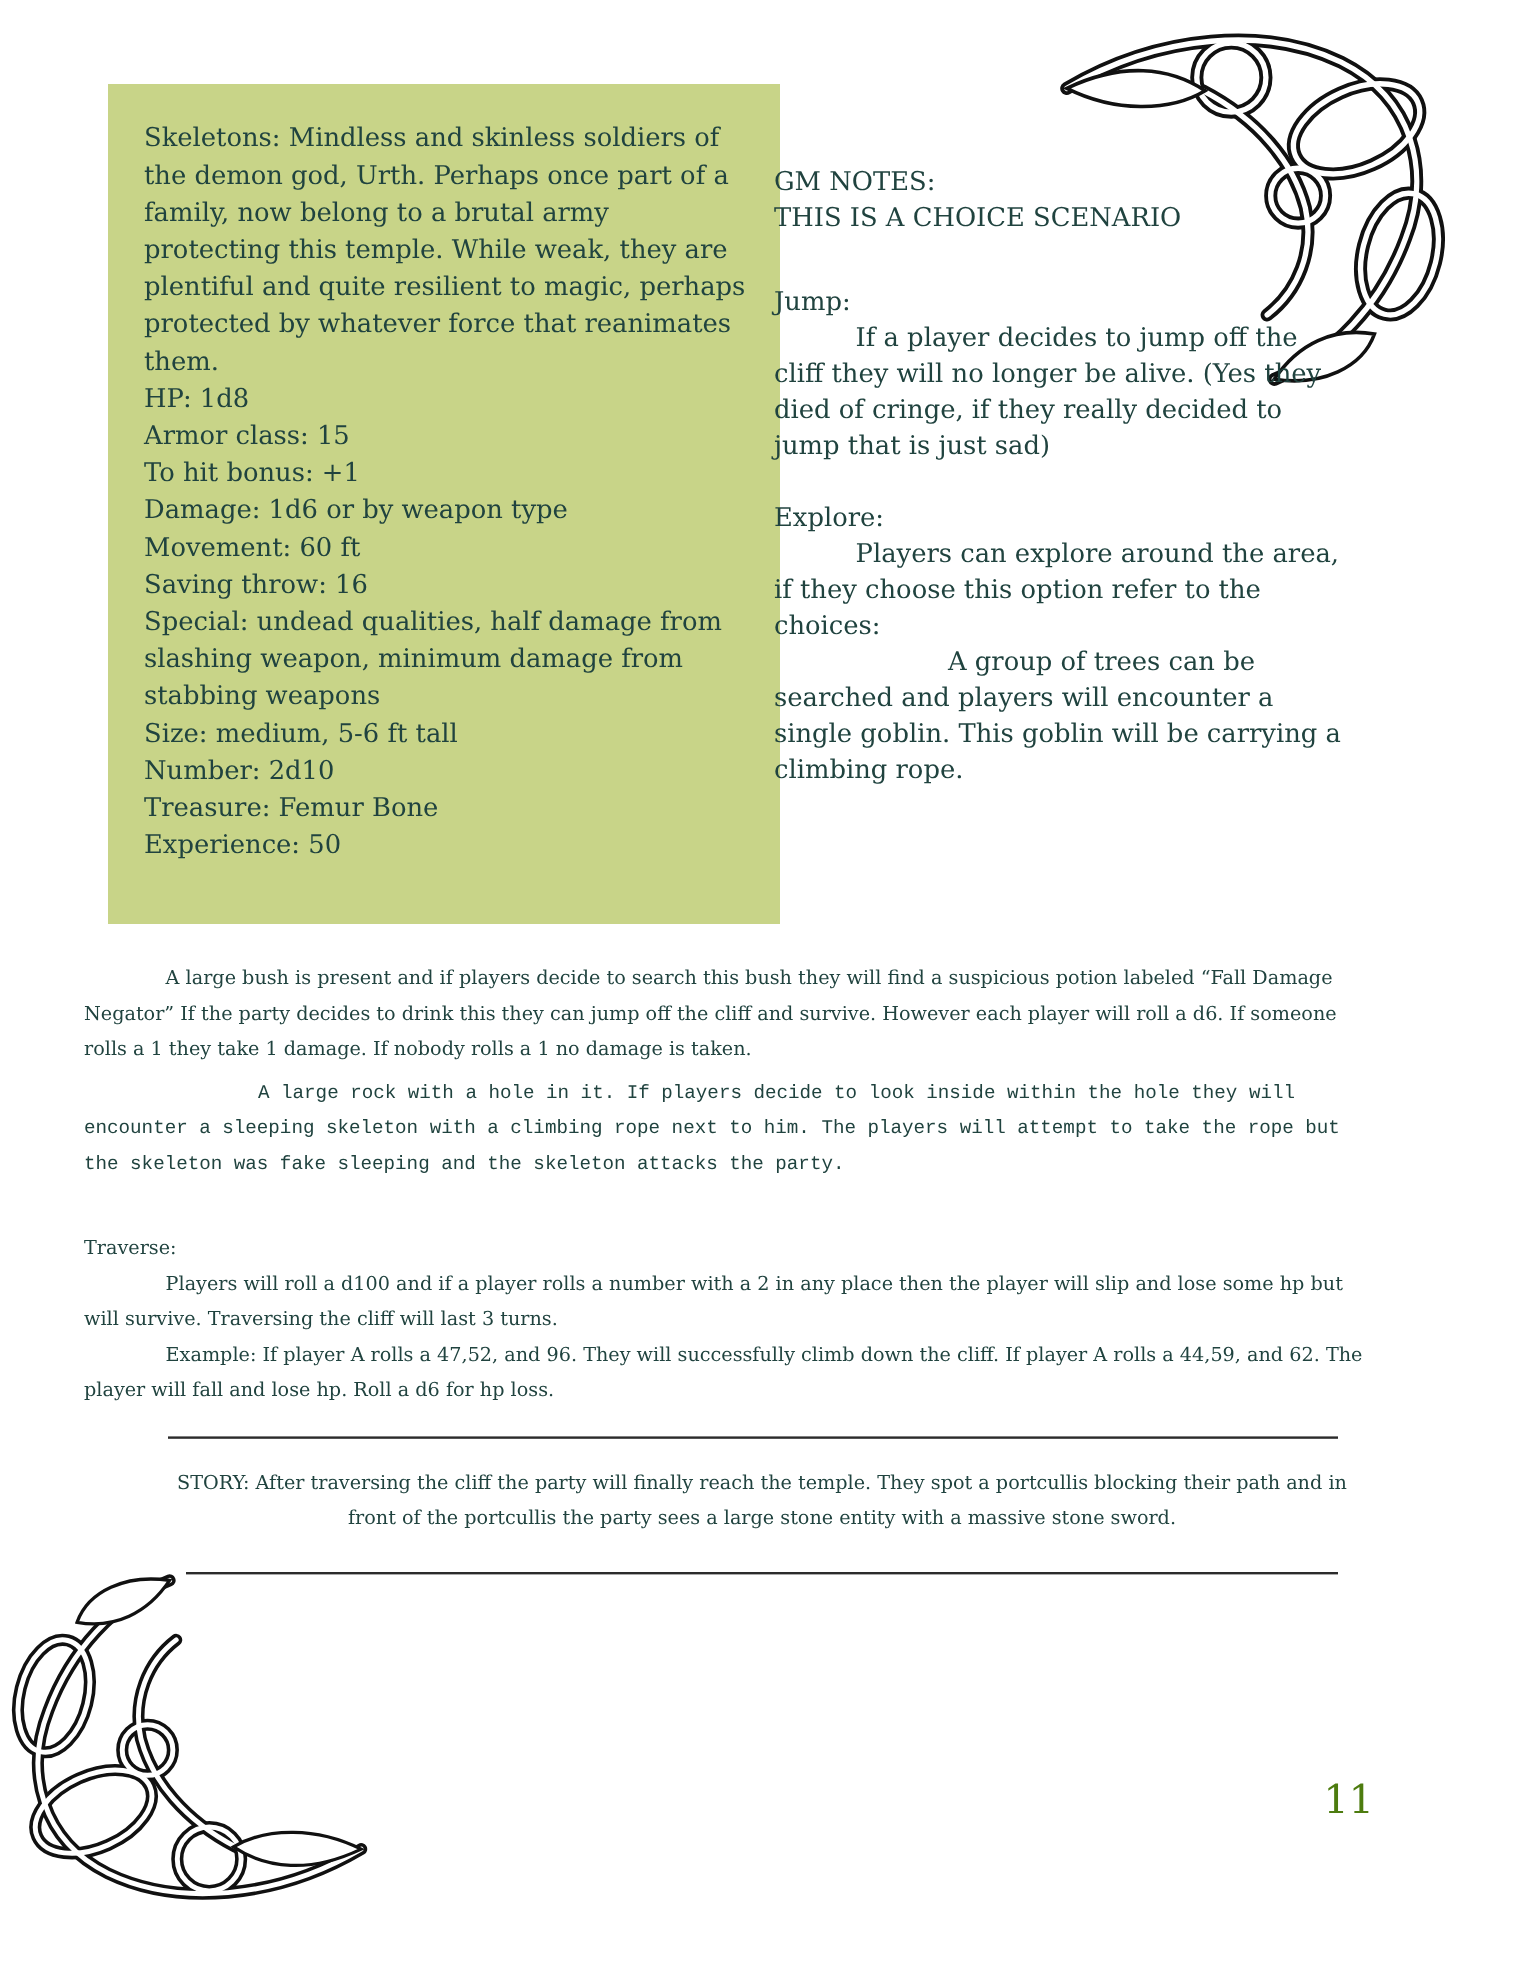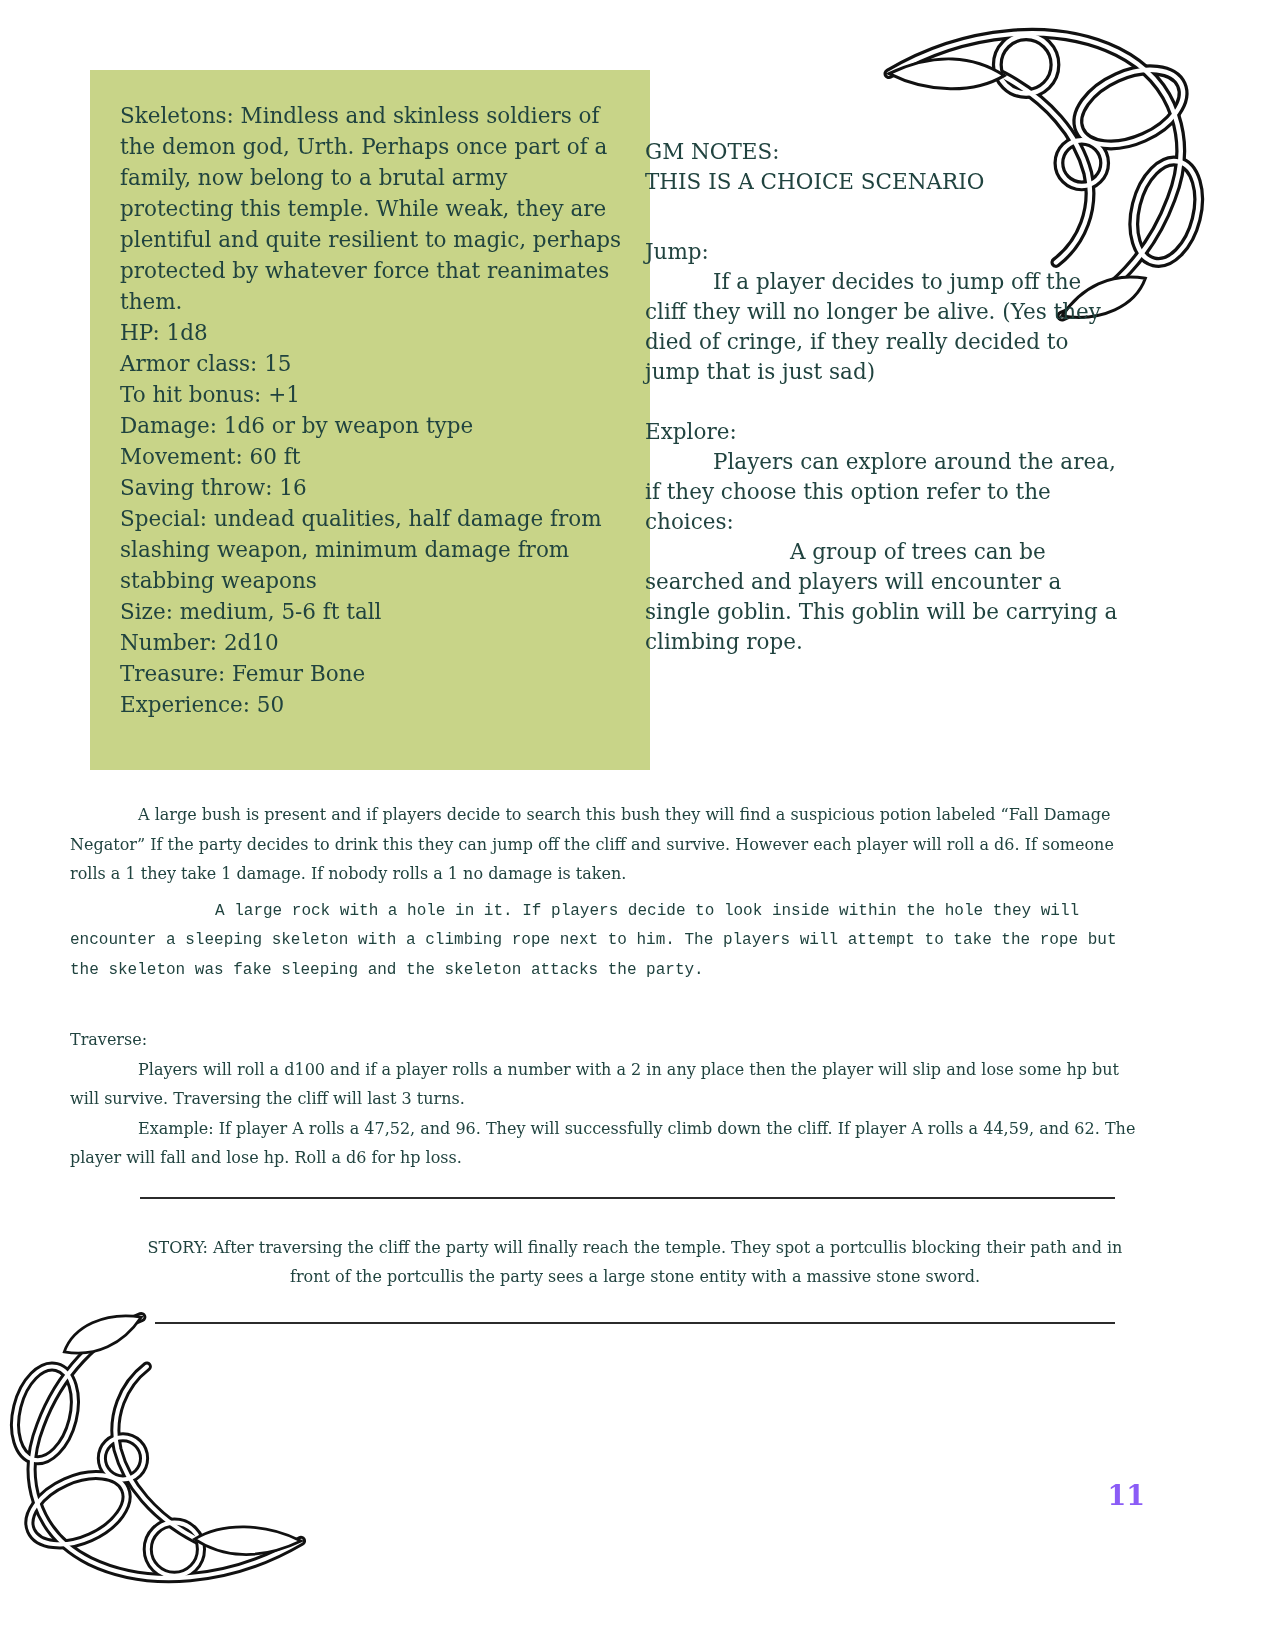--- a/index.html
+++ b/index.html
@@ -33,28 +33,28 @@
   .body-text{
     position:absolute; left:70px; top:800px; width:1076px;
     font-size:16px; line-height:29.5px;
   }
   .para-rock{ margin-top:8px;font-family:Liberation Mono, monospace; }
   .gap-40{ height:40px; }
 
   .divider{ border-top:2px solid #2b2b2b; height:0; }
   .divider-1{ margin:24px 0 0 70px; width:975px; }
   .story{
-    margin:34px 0 0 60px; width:1010px;
+    margin:22px 0 0 60px; width:1010px;
     text-align:center;
   }
   .divider-2{ margin:30px 0 0 85px; width:960px; }
 
   .page-number{
     position:absolute; right:130px; top:1480px;
-    font-size:27px; font-weight:bold; color:#8b5cf6;
+    font-size:33px; font-weight:normal; color:#4d7c0f;
   }
 
   .ornament{ position:absolute; }
   .ornament.tr{ top:12px; right:58px; width:342px; height:318px; }
   .ornament.bl{ left:0px; bottom:0px; width:312px; height:398px; transform:rotate(180deg); }
 </style>
 </head>
 <body>
 
 <svg width="0" height="0" style="position:absolute" aria-hidden="true">

